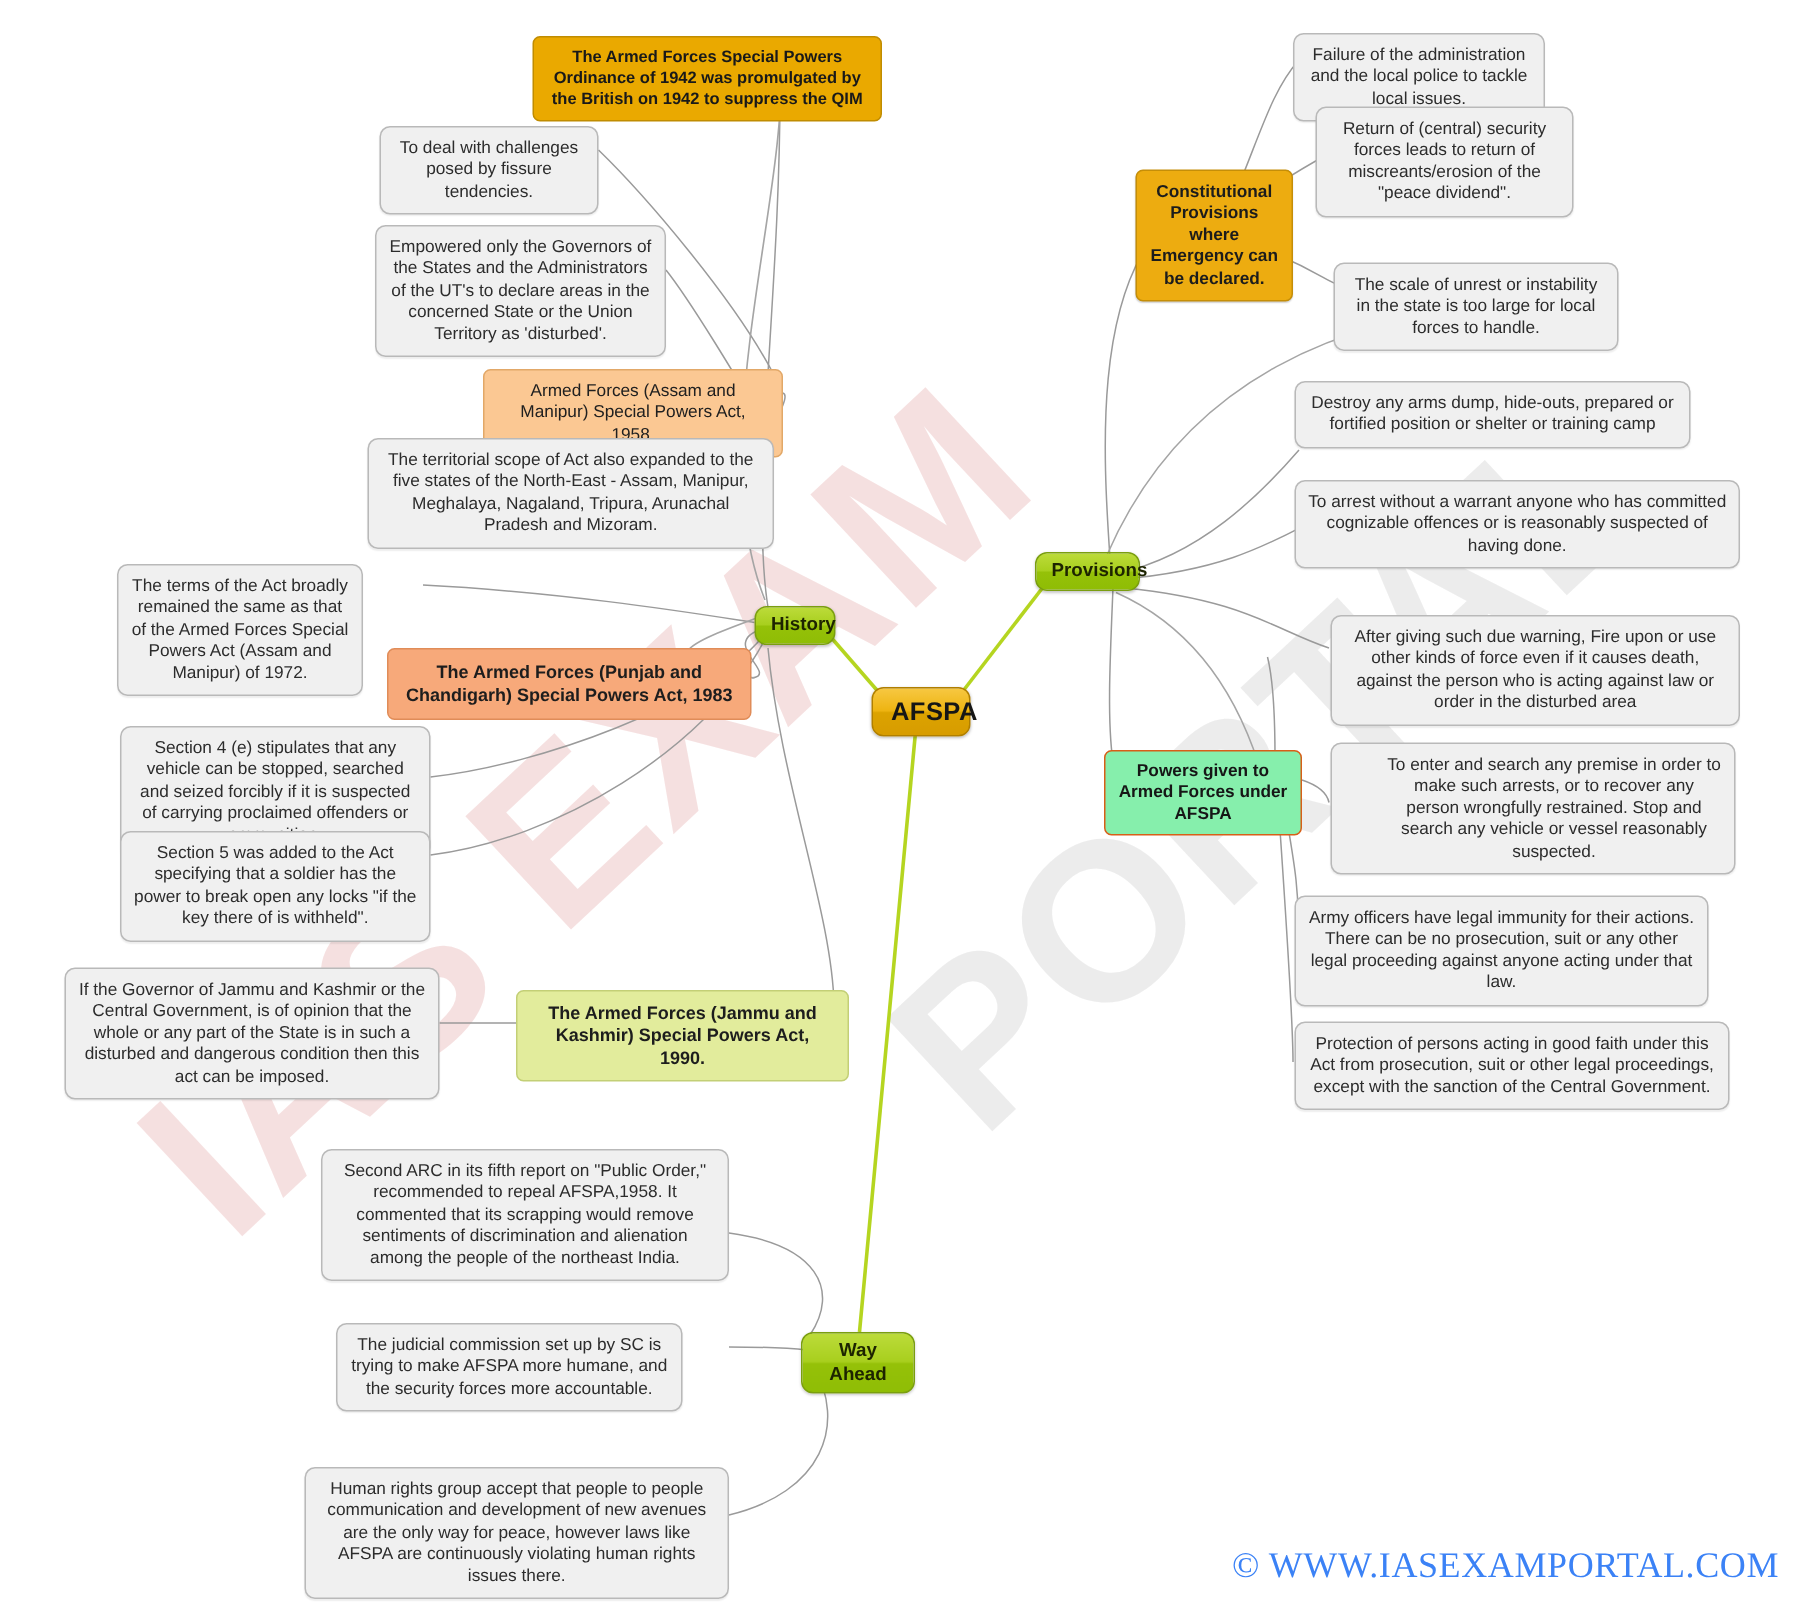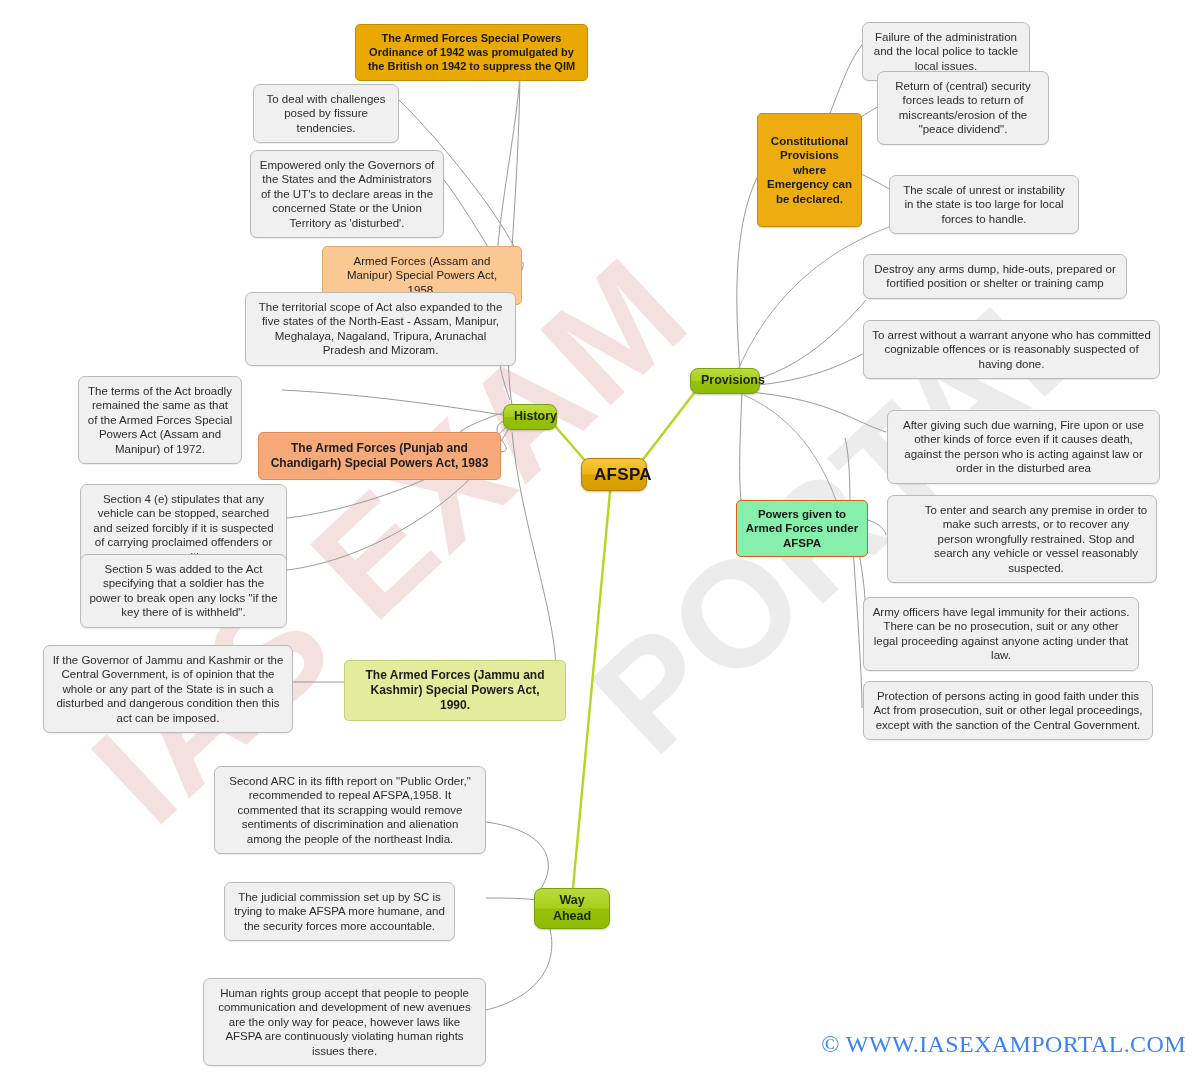--- a/index.html
+++ b/index.html
@@ -100,21 +100,21 @@
     box-shadow:0 1px 2px rgba(0,0,0,.22);
   }
 
   
   .amber{
     background:#edac10;
     border:1px solid #c58e08;
     color:#1c1c1c;
     font-size:11.5px;
     font-weight:bold;
-    padding:20px 8px;
+    padding:7px 8px;
     border-radius:5px;
     box-shadow:0 1px 1px rgba(0,0,0,.18);
   }
   .amber-strong{
     background:#eaa900;
     border:1px solid #c08c00;
     color:#191919;
     font-size:11px;
     font-weight:bold;
     padding:7px 9px;

